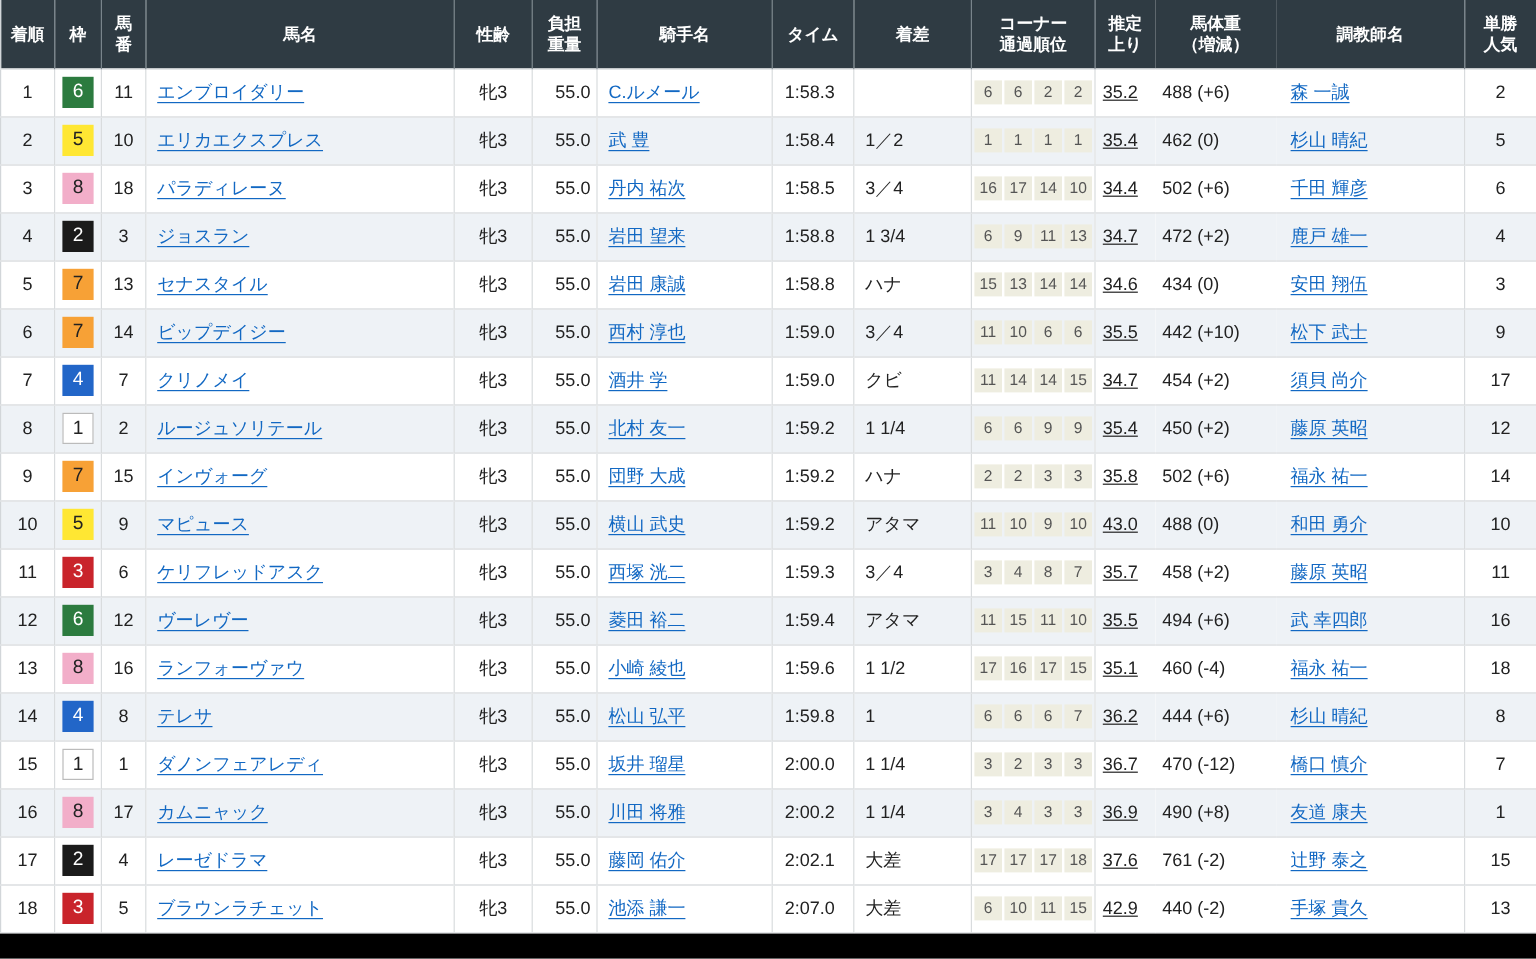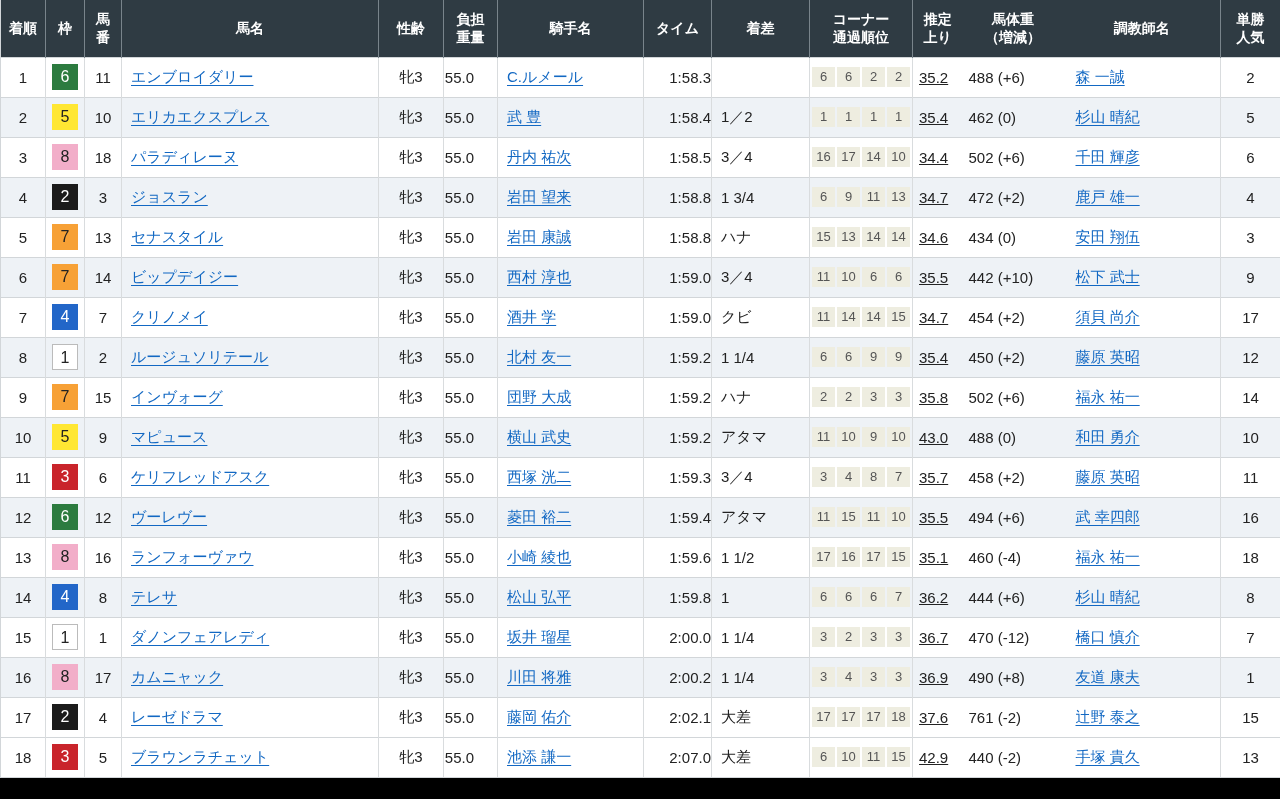--- a/index.html
+++ b/index.html
@@ -24,23 +24,23 @@
   tbody td {
     height: 40px; font-size: 15px; color: #222222; vertical-align: middle;
     border-top: 1px solid #d2d6d9; border-left: 1px solid #d9dcde;
     background: #ffffff; white-space: nowrap; overflow: hidden;
   }
   tbody td:first-child { border-left: none; }
   tbody td.no-sep { border-left: none; }
   tbody tr.striped td { background: var(--stripe, #eef2f6); }
   tbody tr:last-child td { border-bottom: 1px solid #d2d6d9; }
   .c-pos, .c-frame, .c-num, .c-sex, .c-pop { text-align: center; }
-  .c-load { text-align: right; padding-right: 23px; }
+  .c-load { text-align: right; padding-right: 5px; }
   .c-name, .c-jockey { text-align: left; padding-left: 9px; }
-  .c-time { text-align: right; padding-left: 10px; margin-top: 25px; }
+  .c-time { text-align: left; padding-left: 10px; margin-top: 25px; }
   .c-margin { text-align: left; padding-left: 9px; }
   .c-corners { text-align: center; margin-top: 12px; }
   .c-last3f { text-align: left; padding-left: 6px; text-decoration: underline; }
   .c-bw { text-align: left; padding-left: 6px; }
   .c-trainer { text-align: left; padding-left: 12px; }
   a.lnk {
     color: var(--link, #1268c3); text-decoration: underline;
     text-underline-offset: 3px; cursor: pointer;
   }
   .frame-box {

